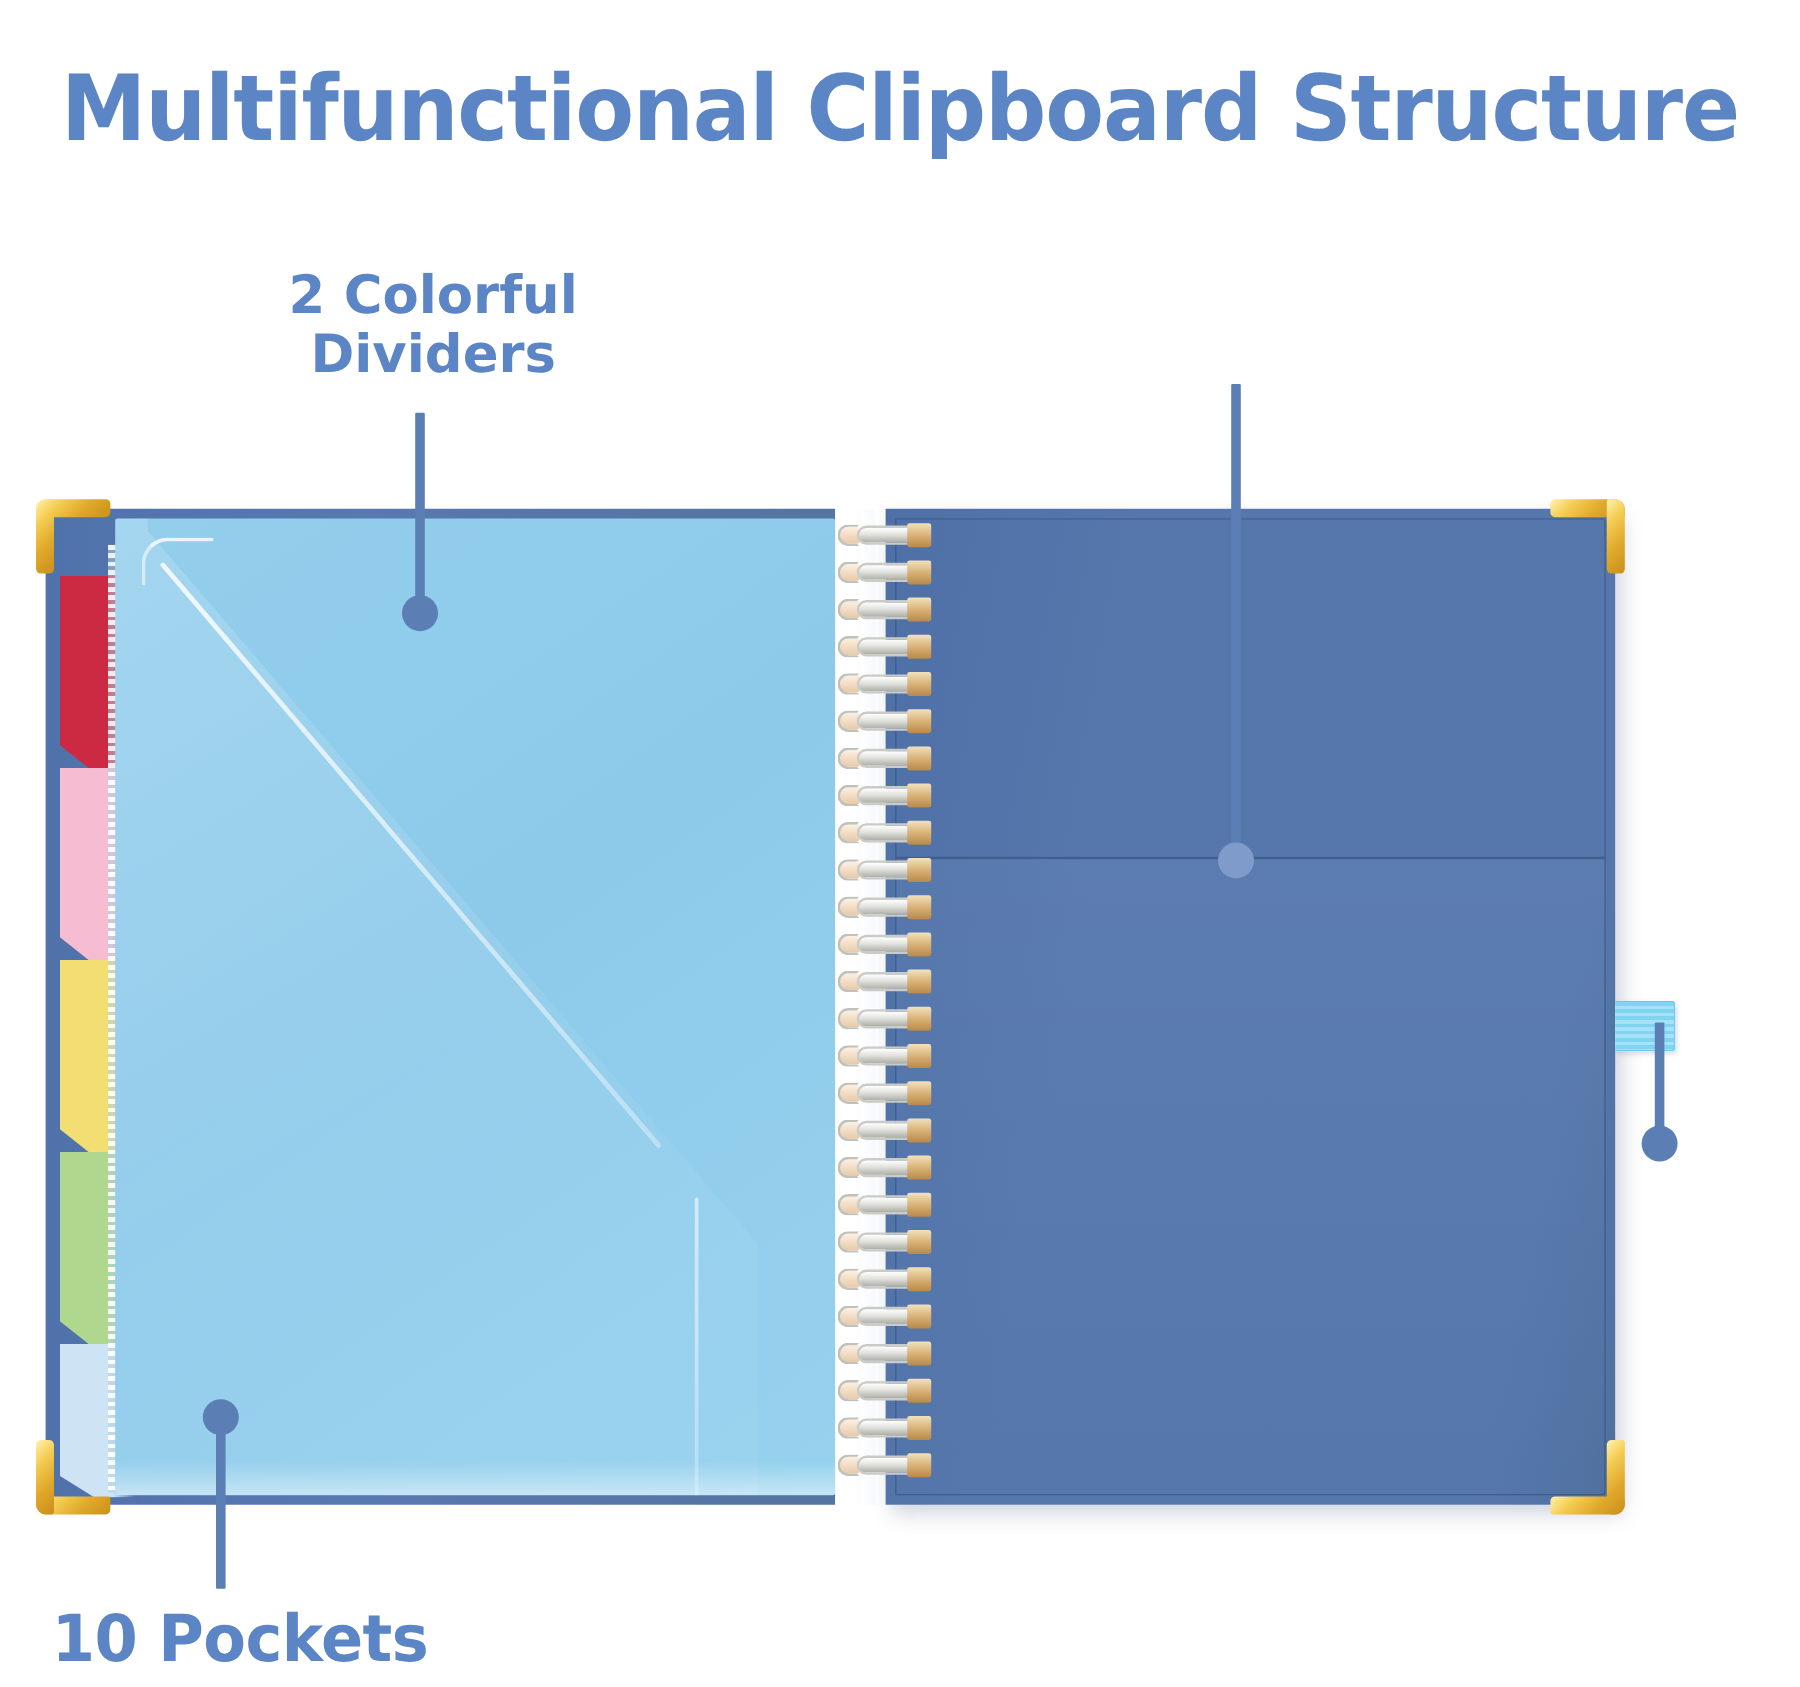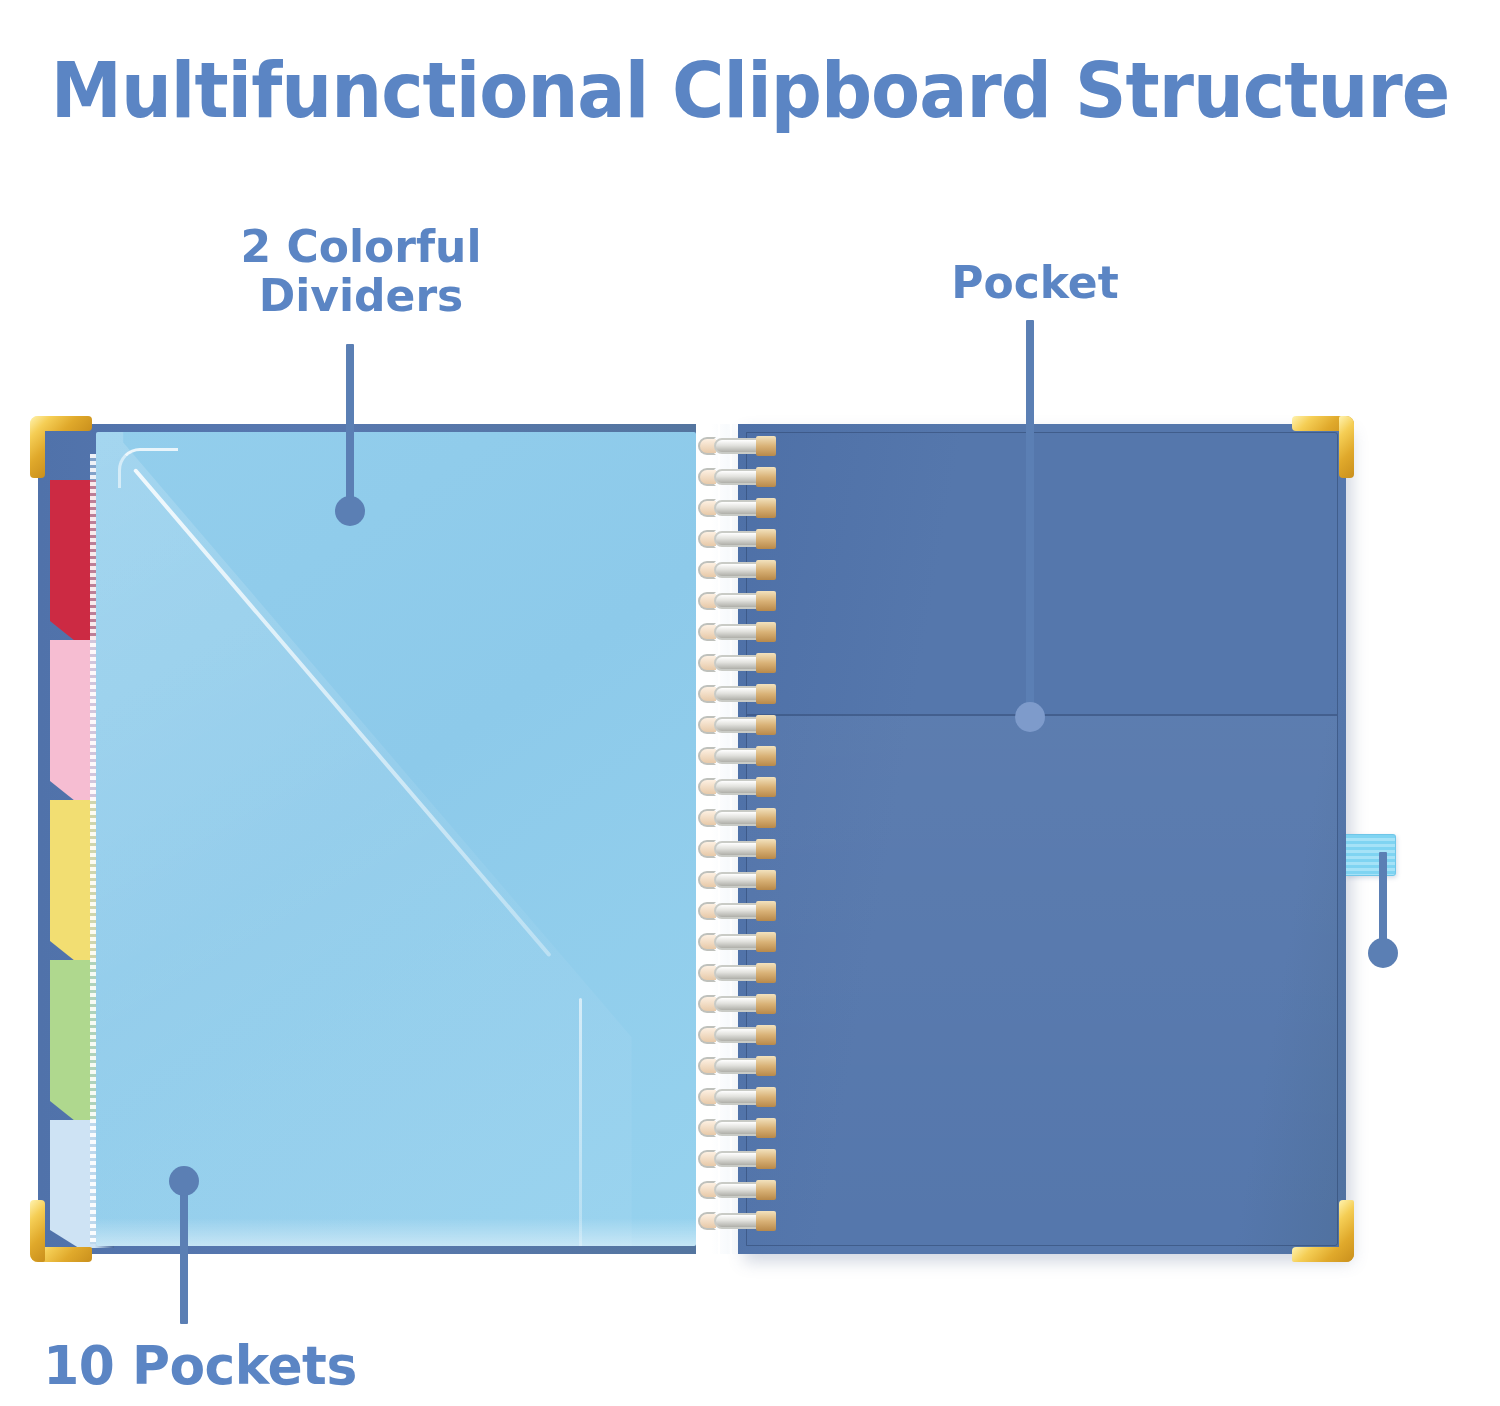--- a/index.html
+++ b/index.html
@@ -521,16 +521,15 @@
   <div class="leader-dot" id="dot-pocket"></div>
 
   <div class="leader-stem" id="stem-penloop"></div>
   <div class="leader-dot" id="dot-penloop"></div>
 
   <div class="leader-stem" id="stem-tenpockets"></div>
   <div class="leader-dot" id="dot-tenpockets"></div>
 
   <div class="callout" id="label-dividers">2 Colorful
 Dividers</div>
-  <div class="callout" id="label-pocket">Pocket</div>
   <div class="callout" id="label-tenpockets">10 Pockets</div>
 
 </div>
 
 </body></html>

